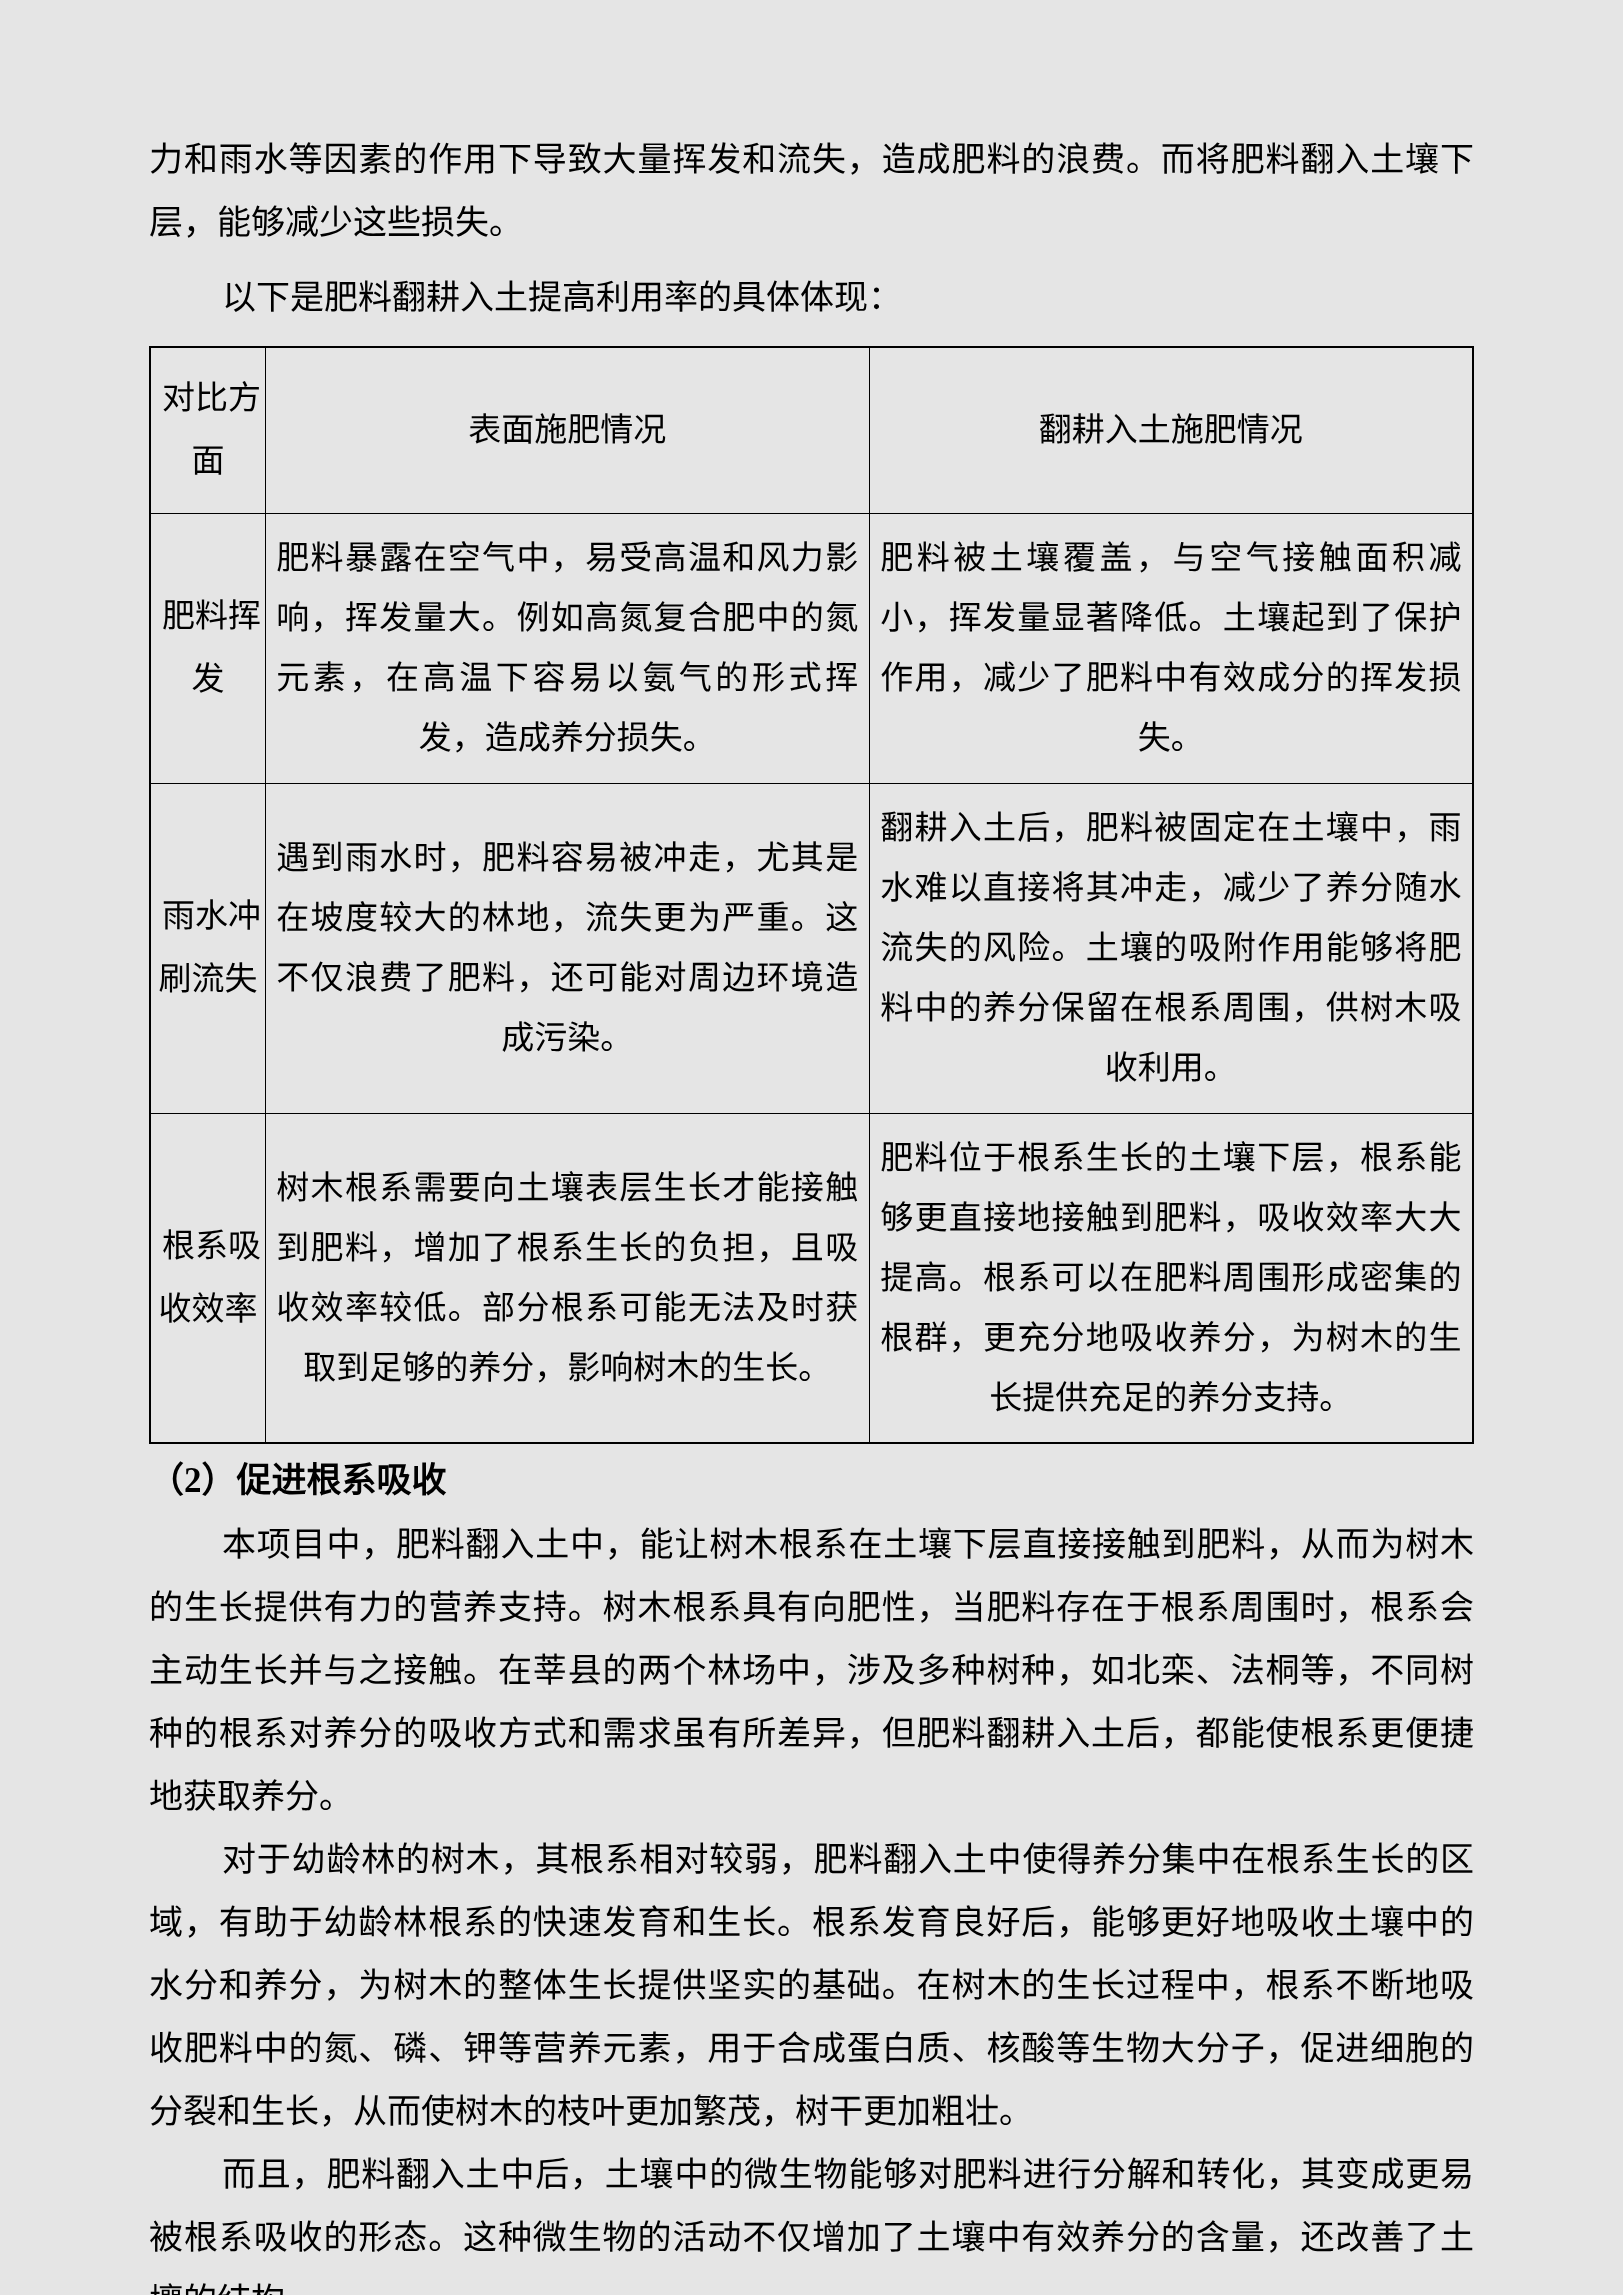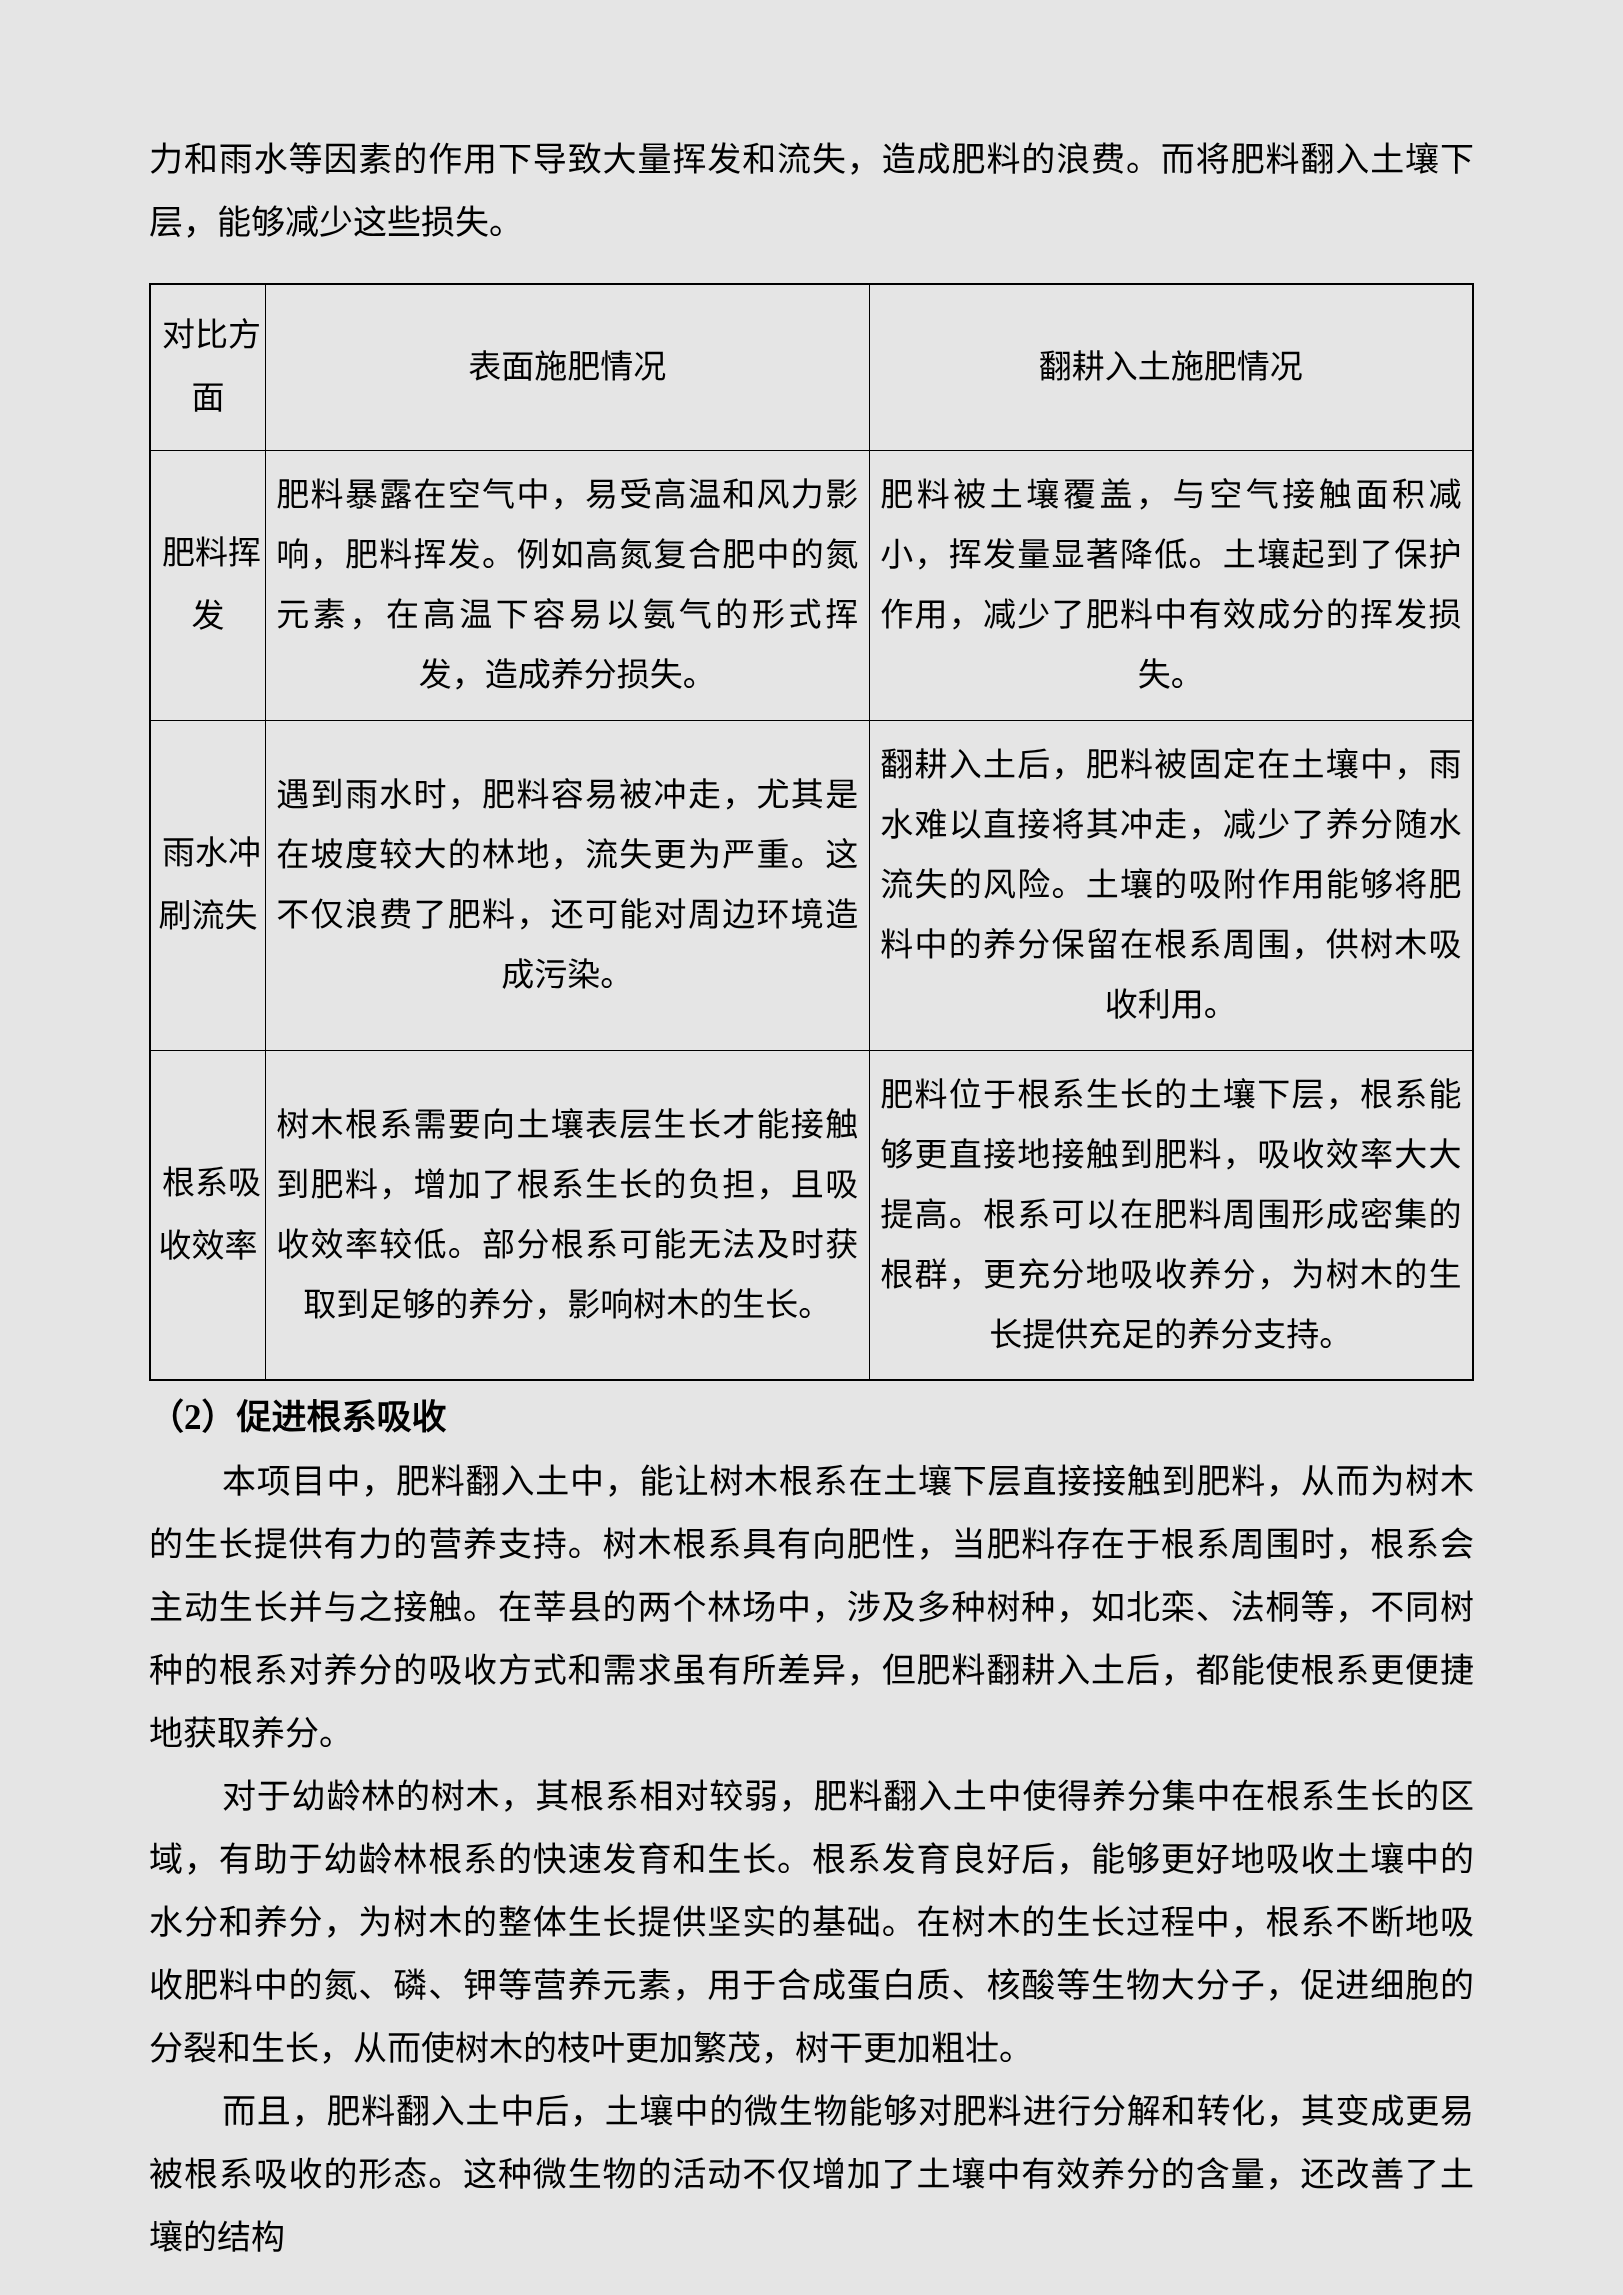--- a/index.html
+++ b/index.html
@@ -101,32 +101,33 @@
 </head>
 <body>
 
 <div class="page">
   <div class="content">
 
     <p class="para lead">力和雨水等因素的作用下导致大量挥发和流失，造成肥料的浪费。而将肥料翻入土壤下层，能够减少这些损失。</p>
 
     <div class="gap-sm"></div>
 
+    <p class="para indent">以下是肥料翻耕入土提高利用率的具体体现：</p>
 
     <table class="cmp">
       <tbody>
         <tr class="tbl-row-h1">
           <td class="hdr-aspect">对比方面</td>
           <td class="hdr-col">表面施肥情况</td>
           <td class="hdr-col">翻耕入土施肥情况</td>
         </tr>
 
         <tr>
           <td class="aspect">肥料挥发</td>
-          <td class="cell">肥料暴露在空气中，易受高温和风力影响，肥料挥发。例如高氮复合肥中的氮元素，在高温下容易以氨气的形式挥发，造成养分损失。</td>
+          <td class="cell">肥料暴露在空气中，易受高温和风力影响，挥发量大。例如高氮复合肥中的氮元素，在高温下容易以氨气的形式挥发，造成养分损失。</td>
           <td class="cell">肥料被土壤覆盖，与空气接触面积减小，挥发量显著降低。土壤起到了保护作用，减少了肥料中有效成分的挥发损失。</td>
         </tr>
 
         <tr>
           <td class="aspect">雨水冲刷流失</td>
           <td class="cell">遇到雨水时，肥料容易被冲走，尤其是在坡度较大的林地，流失更为严重。这不仅浪费了肥料，还可能对周边环境造成污染。</td>
           <td class="cell">翻耕入土后，肥料被固定在土壤中，雨水难以直接将其冲走，减少了养分随水流失的风险。土壤的吸附作用能够将肥料中的养分保留在根系周围，供树木吸收利用。</td>
         </tr>
 
         <tr>

